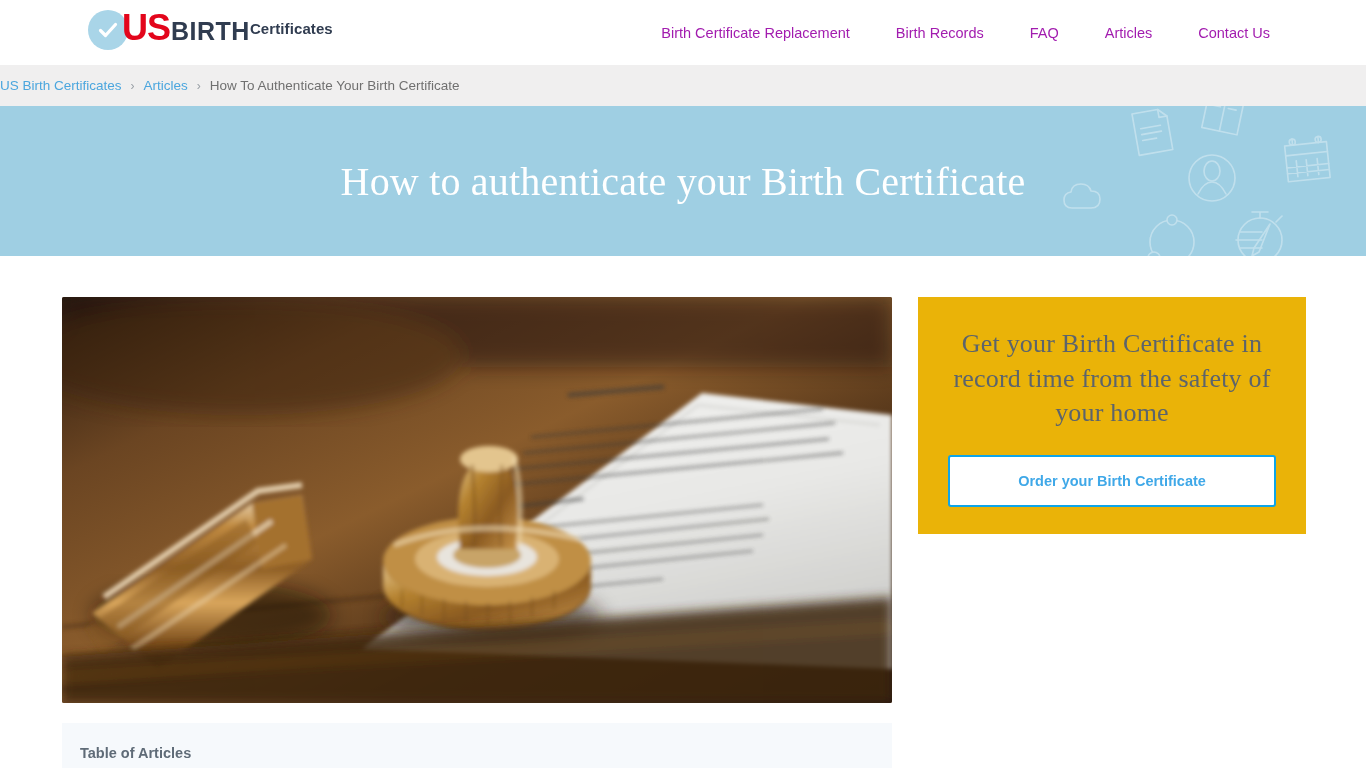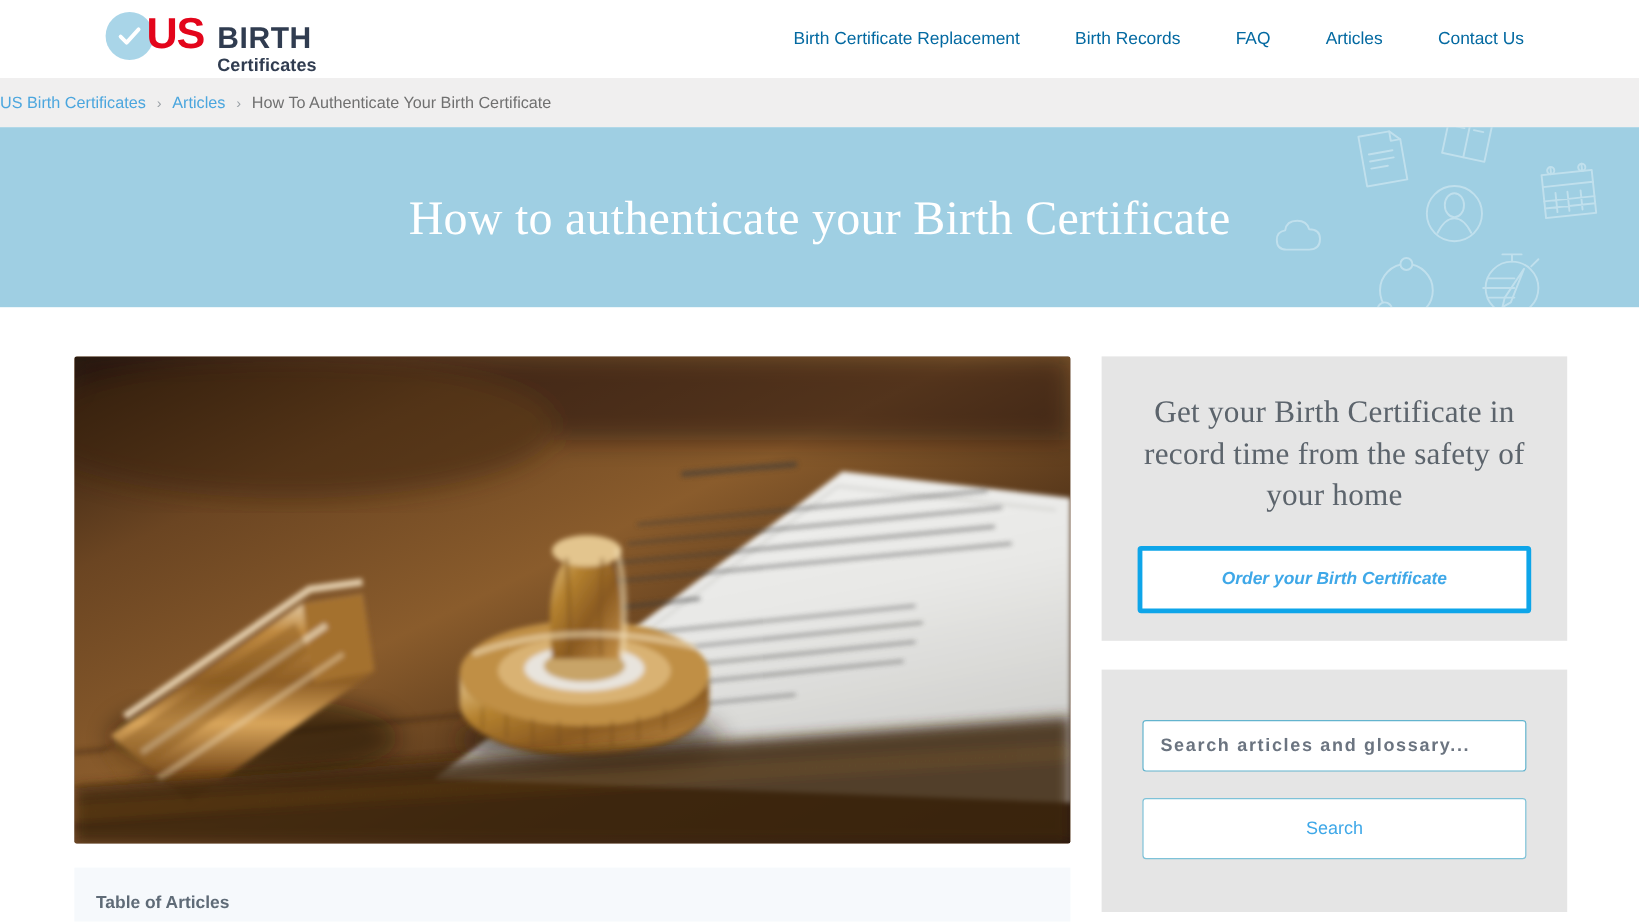--- a/index.html
+++ b/index.html
@@ -49,22 +49,22 @@
   }
   .logo-us {
     font-size: 36px;
     font-weight: bold;
     color: #E3051B;
     letter-spacing: -1px;
     line-height: 1;
   }
   .logo-right {
     display: flex;
-    flex-direction: column;
-    margin-left: 11px;
+    flex-direction: row;
+    margin-left: 1px;
     line-height: 1;
   }
   .logo-birth {
     font-size: 25px;
     font-weight: bold;
     color: #303C50;
     letter-spacing: 0.5px;
     line-height: 1;
   }
   .logo-cert {
@@ -79,21 +79,21 @@
   .main-nav {
     position: absolute;
     right: 96px;
     top: 0;
     height: 65px;
     display: flex;
     align-items: center;
     gap: 46px;
   }
   .nav-link {
-    color: #0369a1;
+    color: #a21caf;
     font-size: 14.5px;
     text-decoration: none;
     white-space: nowrap;
     cursor: pointer;
   }
 
   
   .breadcrumb-bar {
     height: 41px;
     background: #F0EFEF;
@@ -171,48 +171,47 @@
   }
   .toc-title {
     font-size: 14.5px;
     color: #5F6B77;
     font-weight: bold;
   }
 
   
   .sidebar { width: 388px; }
   .side-card {
-    background: #e5e5e5;
+    background: #eab308;
     padding: 30px 30px 32px 30px;
   }
   .side-card.cta { padding-top: 30px; height: 237px; }
   .cta-heading {
     font-family: "Liberation Serif", serif;
     font-size: 26px;
     line-height: 1.33;
     color: #5C646C;
     text-align: center;
     font-weight: normal;
     letter-spacing: 0.2px;
   }
   .btn-outline {
     display: block;
     width: 100%;
     margin-top: 24px;
     background: #ffffff;
-    border: 4px solid #0ea5e9;
+    border: 2px solid #0ea5e9;
     border-radius: 3px;
     color: #3FA8E8;
     font-size: 14.5px;
     font-weight: bold;
     text-align: center;
     padding: 16px 8px;
     cursor: pointer;
     font-family: "Liberation Sans", sans-serif;
-    font-style: italic;
   }
   .side-card.search {
     margin-top: 24px;
     padding: 42px 34px 44px 34px;
   }
   .search-input {
     display: block;
     width: 100%;
     background: #ffffff;
     border: 1px solid #63B4CE;
@@ -452,18 +451,14 @@
       <div class="toc-title">Table of Articles</div>
     </div>
   </main>
 
   <aside class="sidebar">
     <div class="side-card cta">
       <div class="cta-heading">Get your Birth Certificate in record time from the safety of your home</div>
       <button class="btn-outline">Order your Birth Certificate</button>
     </div>
 
-    <div class="side-card search">
-      <input class="search-input" type="text" placeholder="Search articles and glossary..." style="">
-      <button class="btn-search">Search</button>
-    </div>
   </aside>
 </div>
 
 </body></html>

